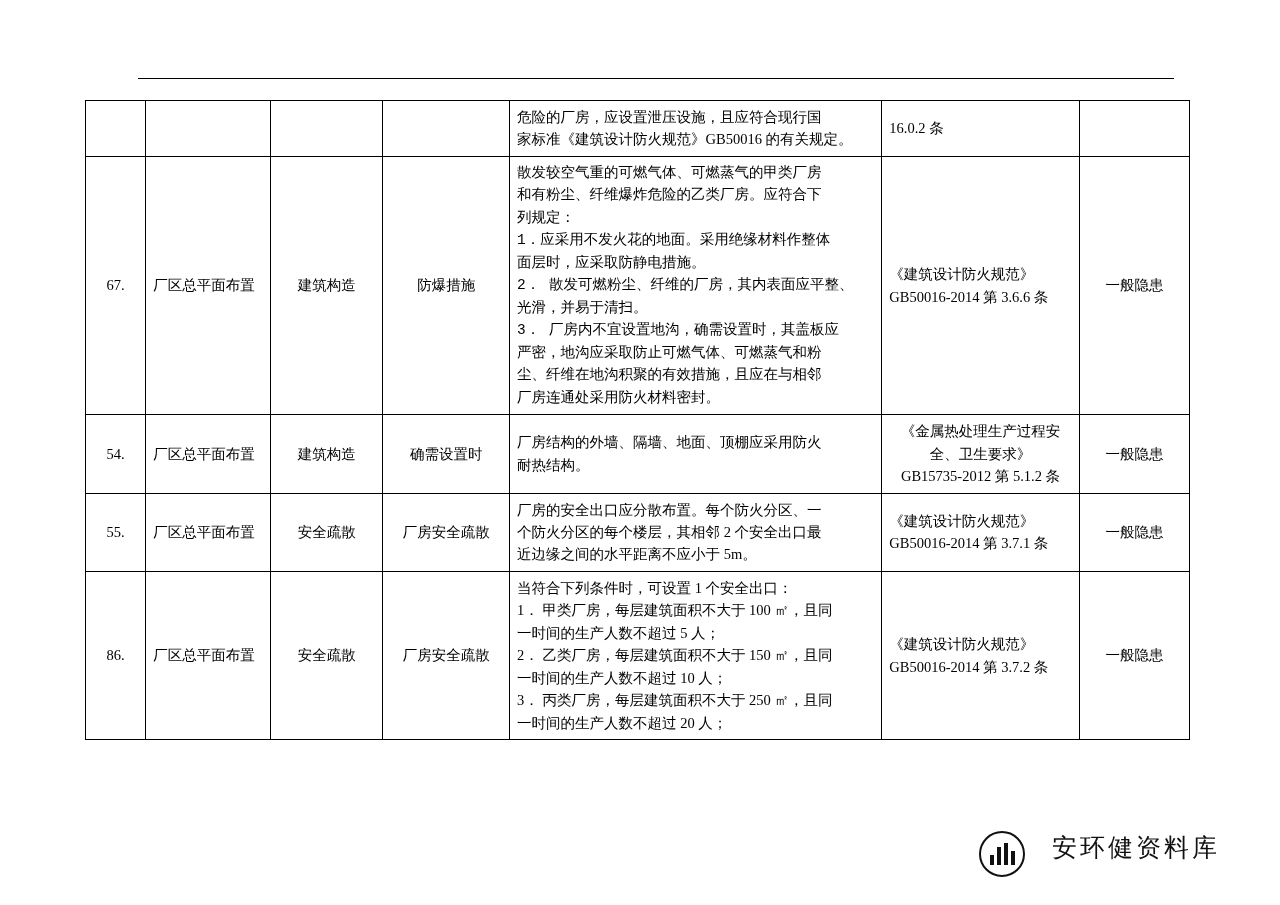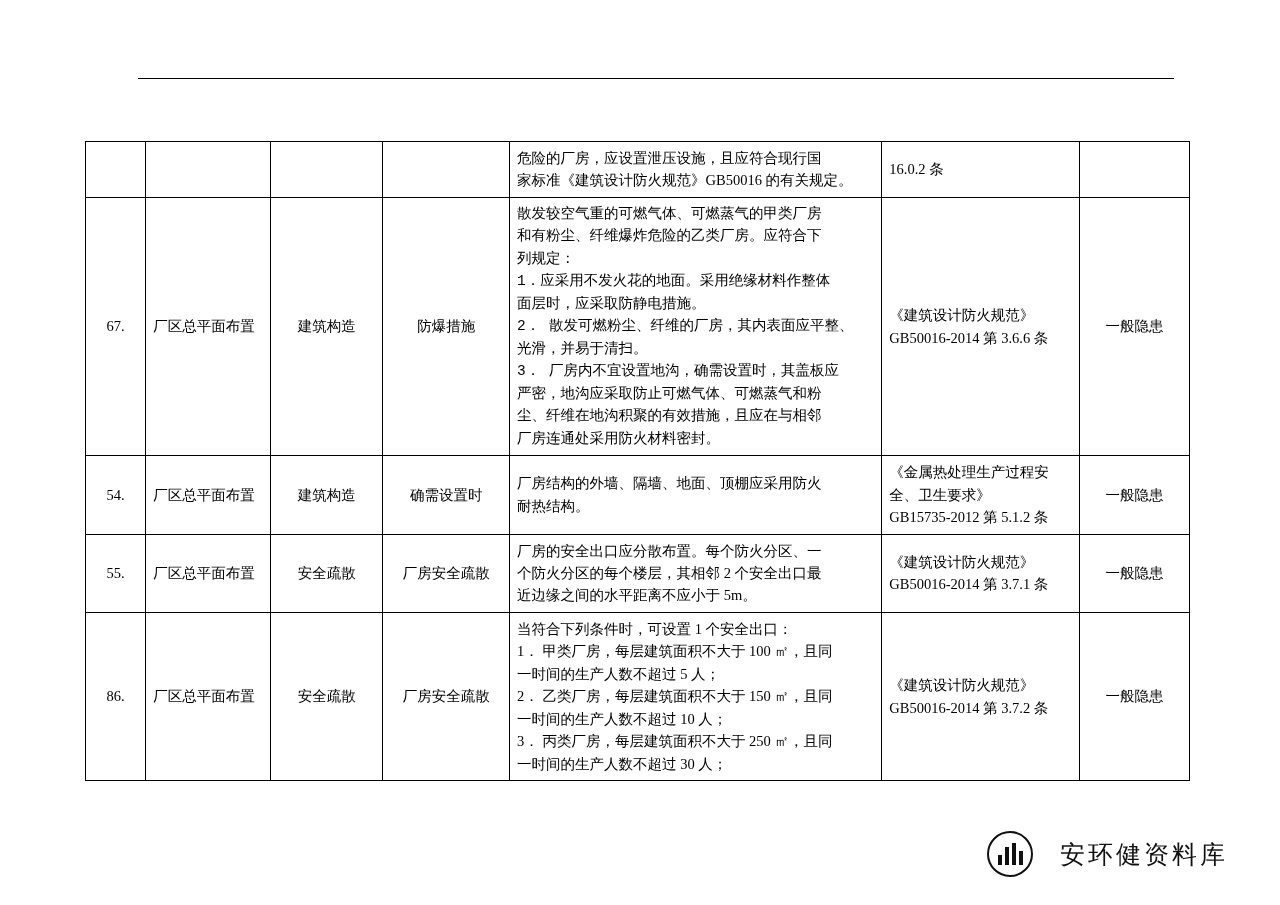--- a/index.html
+++ b/index.html
@@ -27,21 +27,20 @@
     top: 78px;
     width: 1036px;
     height: 0;
     border-top: 1px solid #000;
   }
   .table-wrap {
     position: absolute;
     left: 85px;
     top: 100px;
     width: 1105px;
-    margin-top: 41px;
   }
   table.doc {
     border-collapse: collapse;
     table-layout: fixed;
     width: 1105px;
   }
   table.doc td {
     border: 1px solid #000;
     vertical-align: middle;
     padding: 5px 7px;
@@ -63,24 +62,24 @@
   td.item     { text-align: center; }
   td.desc     { text-align: left; vertical-align: top; }
   td.ref      { text-align: left; vertical-align: middle; }
   td.level    { text-align: center; }
 
   .first-row td { vertical-align: top; }
 
   
   .watermark {
     position: absolute;
-    right: 52px;
+    right: 60px;
     bottom: 28px;
     display: flex;
-    align-items: center;
+    align-items: flex-start;
     gap: 27px;
   }
   .wm-badge {
     width: 46px;
     height: 46px;
     border-radius: 50%;
     border: 2px solid #111;
     position: relative;
     display: flex;
     align-items: center;
@@ -163,21 +162,21 @@
           <td class="level">一般隐患</td>
         </tr>
 
         <tr>
           <td class="no">54.</td>
           <td class="area">厂区总平面布置</td>
           <td class="cat">建筑构造</td>
           <td class="item">确需设置时</td>
           <td class="desc" style="white-space: pre-line;">厂房结构的外墙、隔墙、地面、顶棚应采用防火
 耐热结构。</td>
-          <td class="ref" style="white-space: pre-line;">《金属热处理生产过程安
+          <td class="ref" style="white-space: pre-line; text-align: center;">《金属热处理生产过程安
 全、卫生要求》
 GB15735-2012 第 5.1.2 条</td>
           <td class="level">一般隐患</td>
         </tr>
 
         <tr>
           <td class="no">55.</td>
           <td class="area">厂区总平面布置</td>
           <td class="cat">安全疏散</td>
           <td class="item">厂房安全疏散</td>
@@ -193,21 +192,21 @@
           <td class="no">86.</td>
           <td class="area">厂区总平面布置</td>
           <td class="cat">安全疏散</td>
           <td class="item">厂房安全疏散</td>
           <td class="desc" style="white-space: pre-line;">当符合下列条件时，可设置 1 个安全出口：
 1． 甲类厂房，每层建筑面积不大于 100 ㎡，且同
 一时间的生产人数不超过 5 人；
 2． 乙类厂房，每层建筑面积不大于 150 ㎡，且同
 一时间的生产人数不超过 10 人；
 3． 丙类厂房，每层建筑面积不大于 250 ㎡，且同
-一时间的生产人数不超过 30 人；</td>
+一时间的生产人数不超过 20 人；</td>
           <td class="ref" style="white-space: pre-line;">《建筑设计防火规范》
 GB50016-2014 第 3.7.2 条</td>
           <td class="level">一般隐患</td>
         </tr>
 
       </tbody>
     </table>
   </div>
 
   <div class="watermark">

